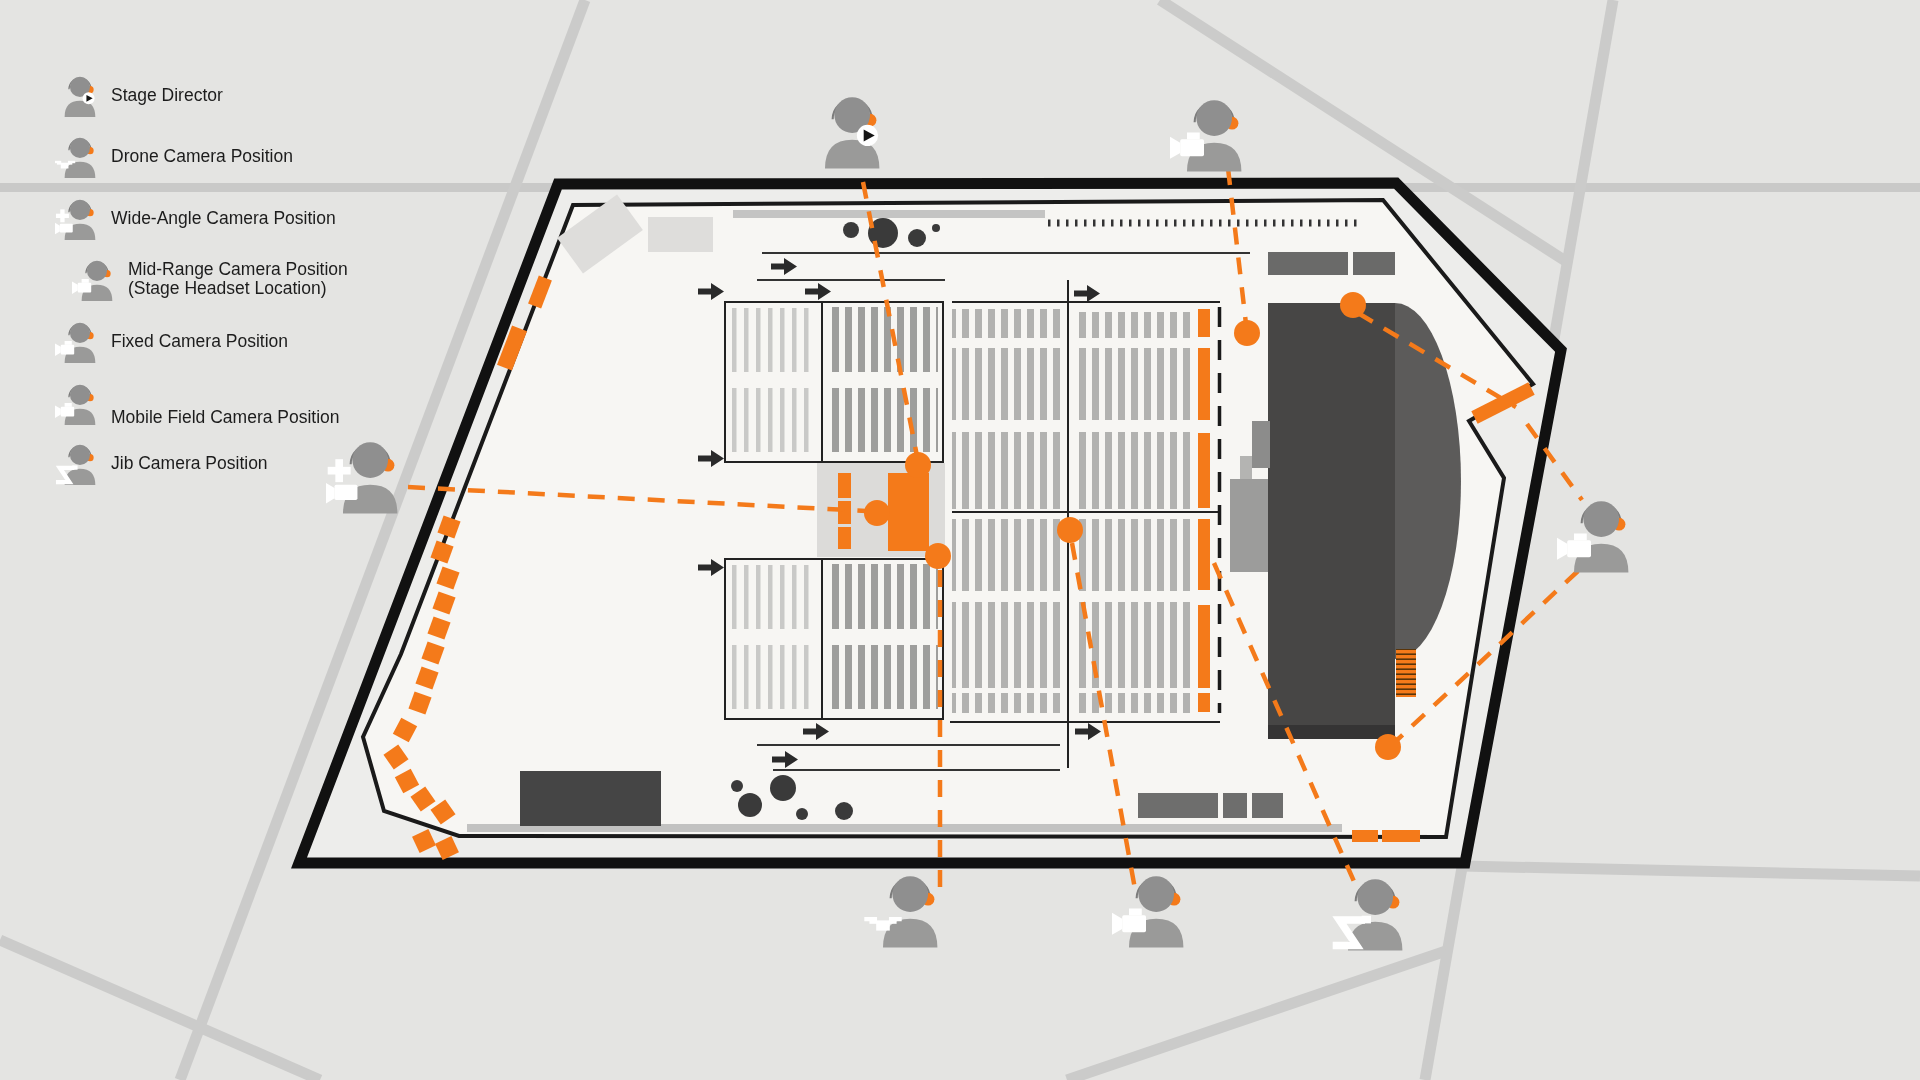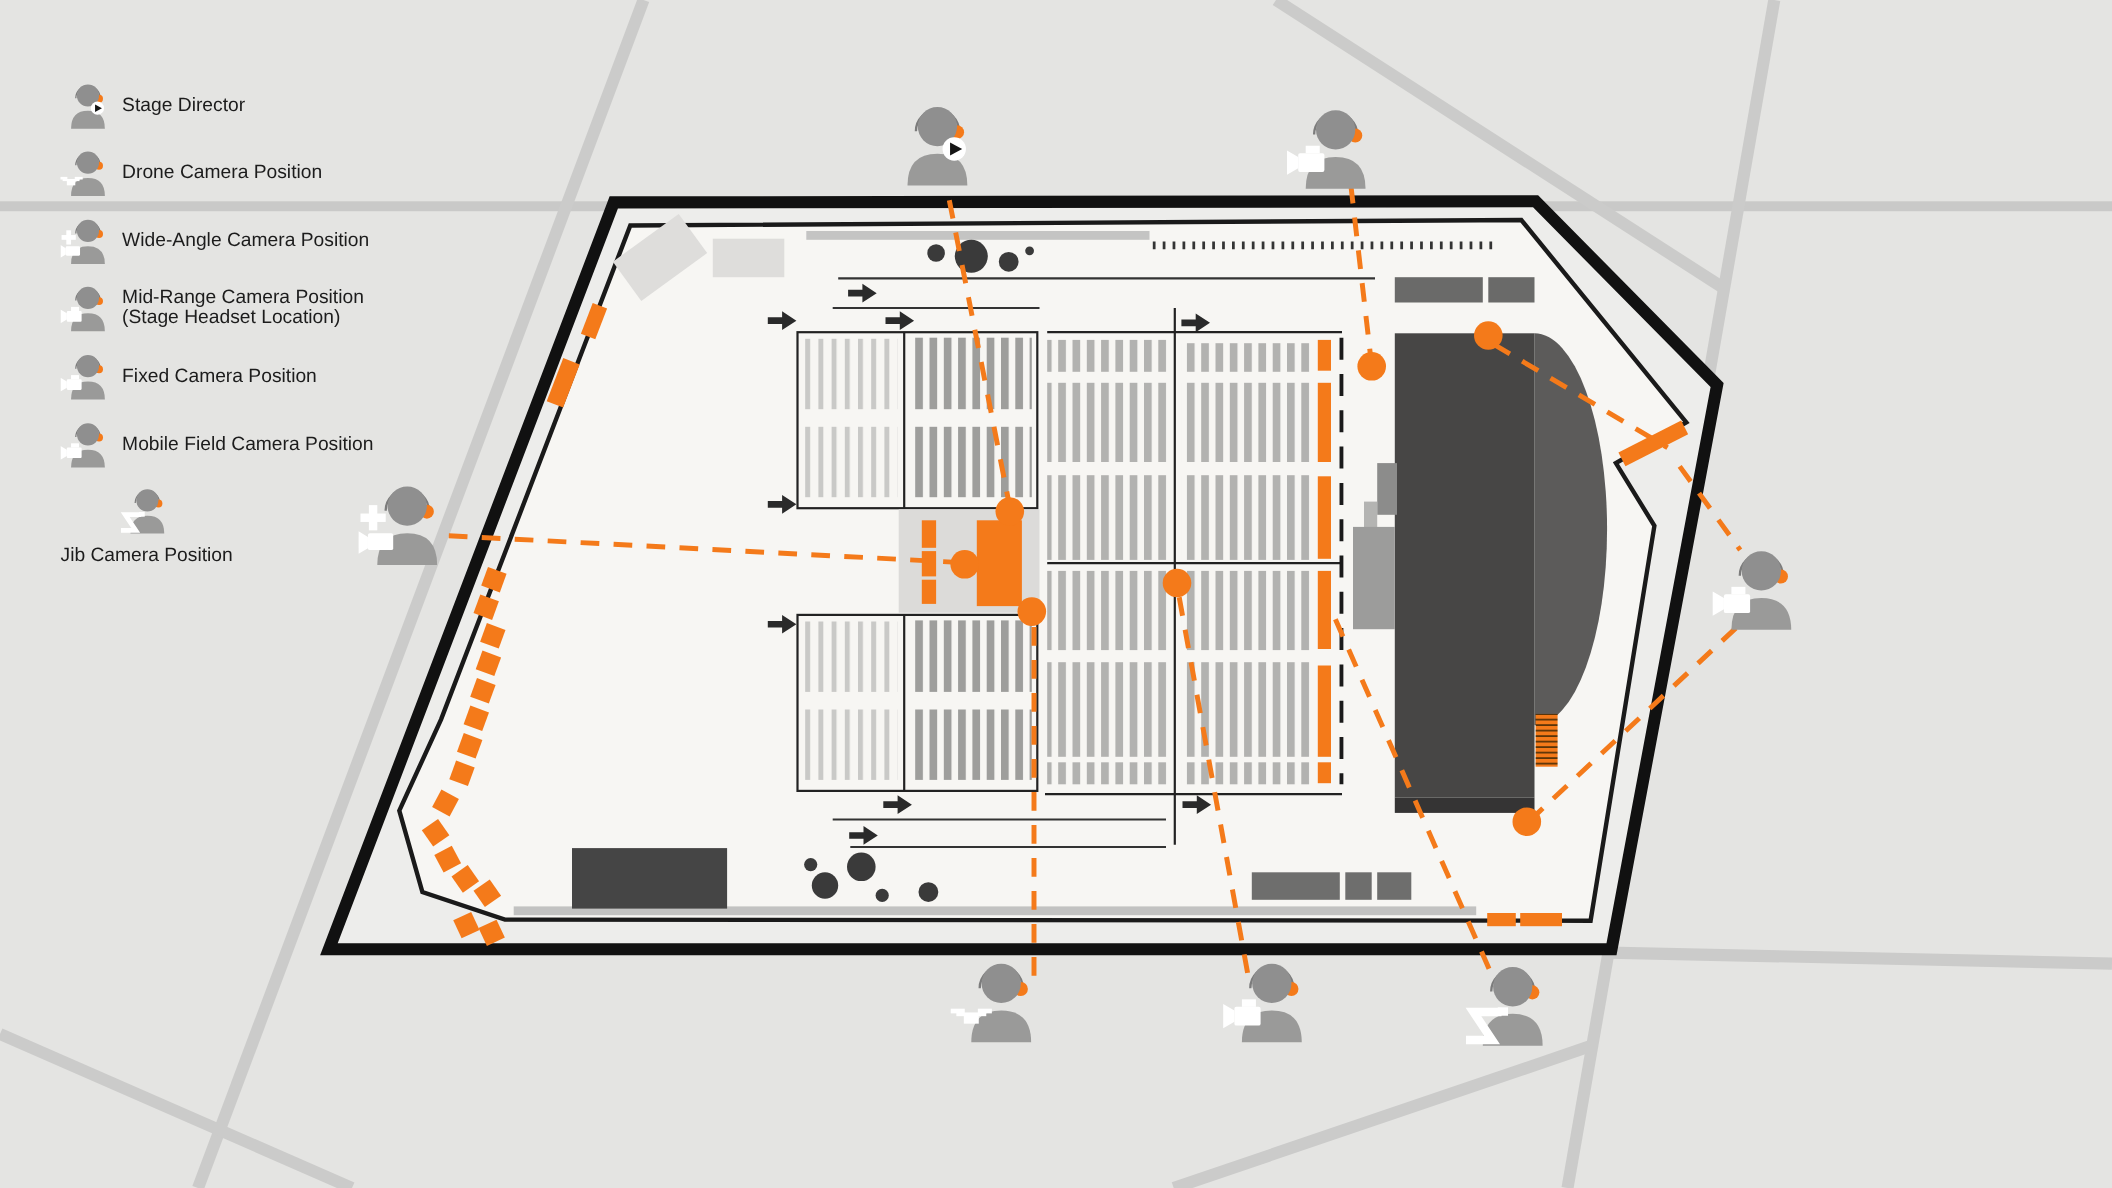--- a/index.html
+++ b/index.html
@@ -318,42 +318,42 @@
         </svg>
     <span class="legend-label">Wide-Angle Camera Position</span>
   </div>
   <div class="legend-row" style="left:55px;top:132px;">
     <svg width="48" height="48" viewBox="0 0 100 100">
           <use href="#person"></use>
           <use href="#acc-drone"></use>
         </svg>
     <span class="legend-label">Drone Camera Position</span>
   </div>
-  <div class="legend-row" style="left:55px;top:255px;">
+  <div class="legend-row" style="left:72px;top:255px;">
     <svg width="48" height="48" viewBox="0 0 100 100">
           <use href="#person"></use>
           <use href="#acc-camera"></use>
         </svg>
     <span class="legend-label"><span>Mid-Range Camera Position</span><br><span>(Stage Headset Location)</span></span>
   </div>
   <div class="legend-row" style="left:55px;top:317px;">
     <svg width="48" height="48" viewBox="0 0 100 100">
           <use href="#person"></use>
           <use href="#acc-camera"></use>
         </svg>
     <span class="legend-label">Fixed Camera Position</span>
   </div>
-  <div class="legend-row" style="left:55px;top:379px;">
+  <div class="legend-row" style="left:55px;top:379px;align-items:flex-end;">
     <svg width="48" height="48" viewBox="0 0 100 100">
           <use href="#person"></use>
           <use href="#acc-camera"></use>
         </svg>
     <span class="legend-label">Mobile Field Camera Position</span>
   </div>
-  <div class="legend-row" style="left:55px;top:439px;flex-direction:column;">
+  <div class="legend-row" style="left:55px;top:439px;">
     <svg width="48" height="48" viewBox="0 0 100 100">
           <use href="#person"></use>
           <use href="#acc-jib"></use>
         </svg>
     <span class="legend-label">Jib Camera Position</span>
   </div>
 </div>
 </div>
 
 </body></html>

